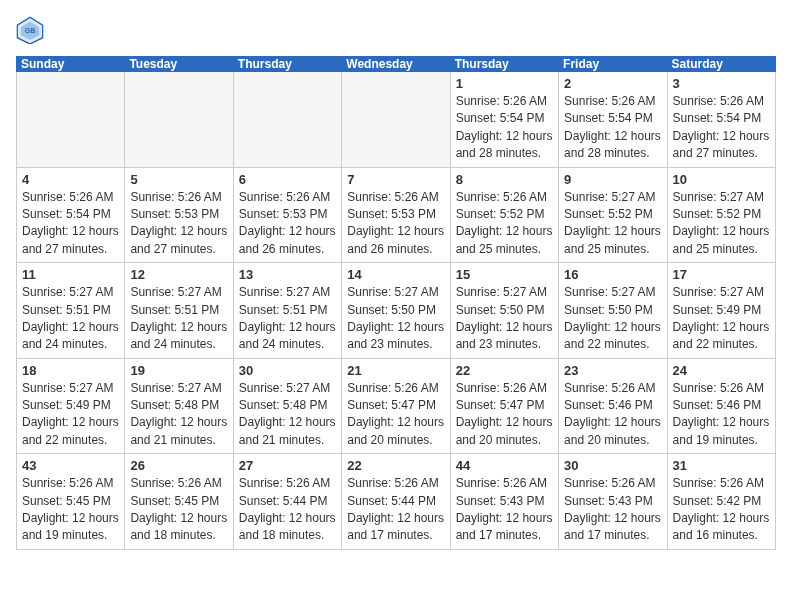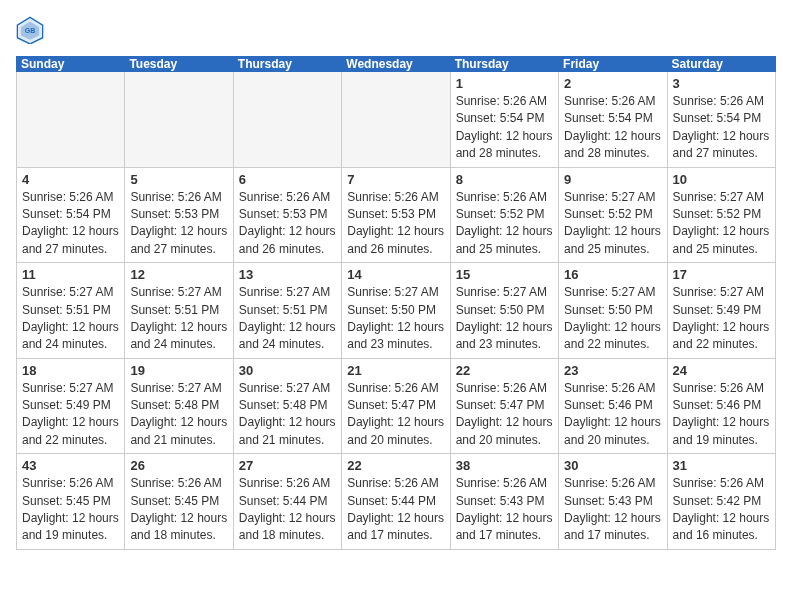--- a/index.html
+++ b/index.html
@@ -328,21 +328,21 @@
 and 18 minutes.</div>
         </td>
         <td>
           <span class="day-num">22</span>
           <div class="day-info" style="white-space: pre-line;">Sunrise: 5:26 AM
 Sunset: 5:44 PM
 Daylight: 12 hours
 and 17 minutes.</div>
         </td>
         <td>
-          <span class="day-num">38</span>
+          <span class="day-num">44</span>
           <div class="day-info" style="white-space: pre-line;">Sunrise: 5:26 AM
 Sunset: 5:43 PM
 Daylight: 12 hours
 and 17 minutes.</div>
         </td>
         <td>
           <span class="day-num">30</span>
           <div class="day-info" style="white-space: pre-line;">Sunrise: 5:26 AM
 Sunset: 5:43 PM
 Daylight: 12 hours

